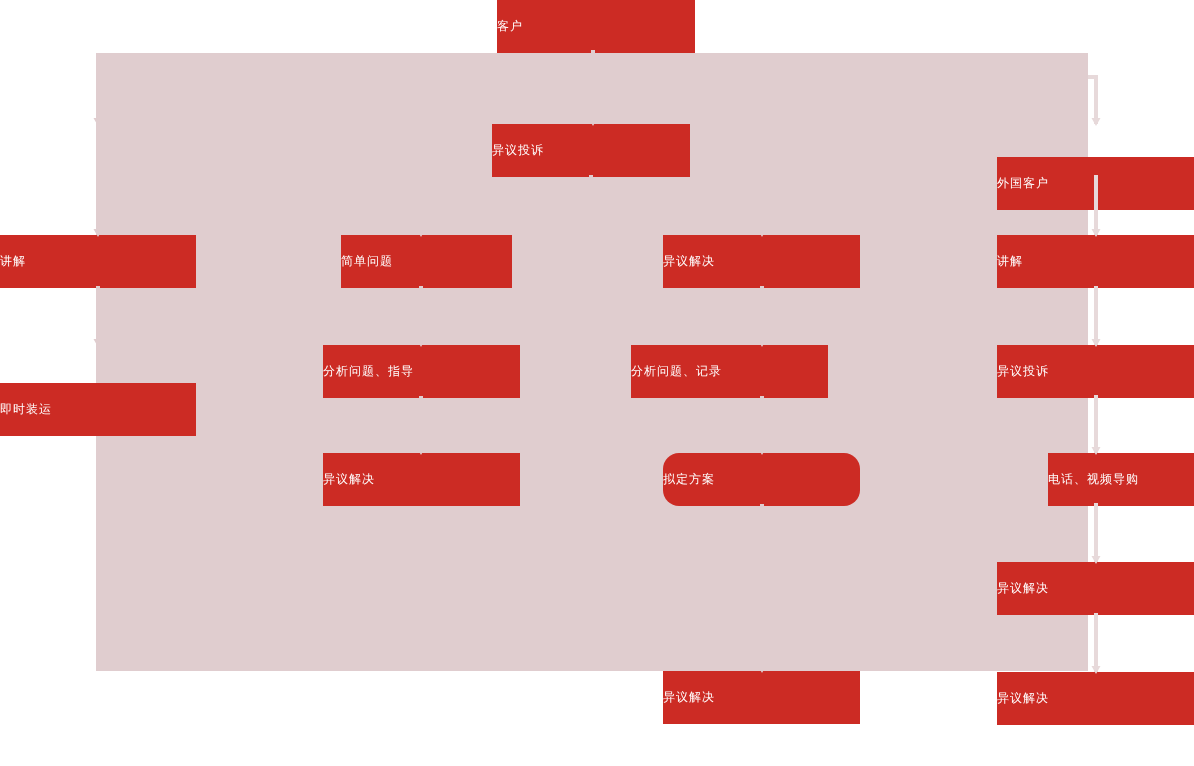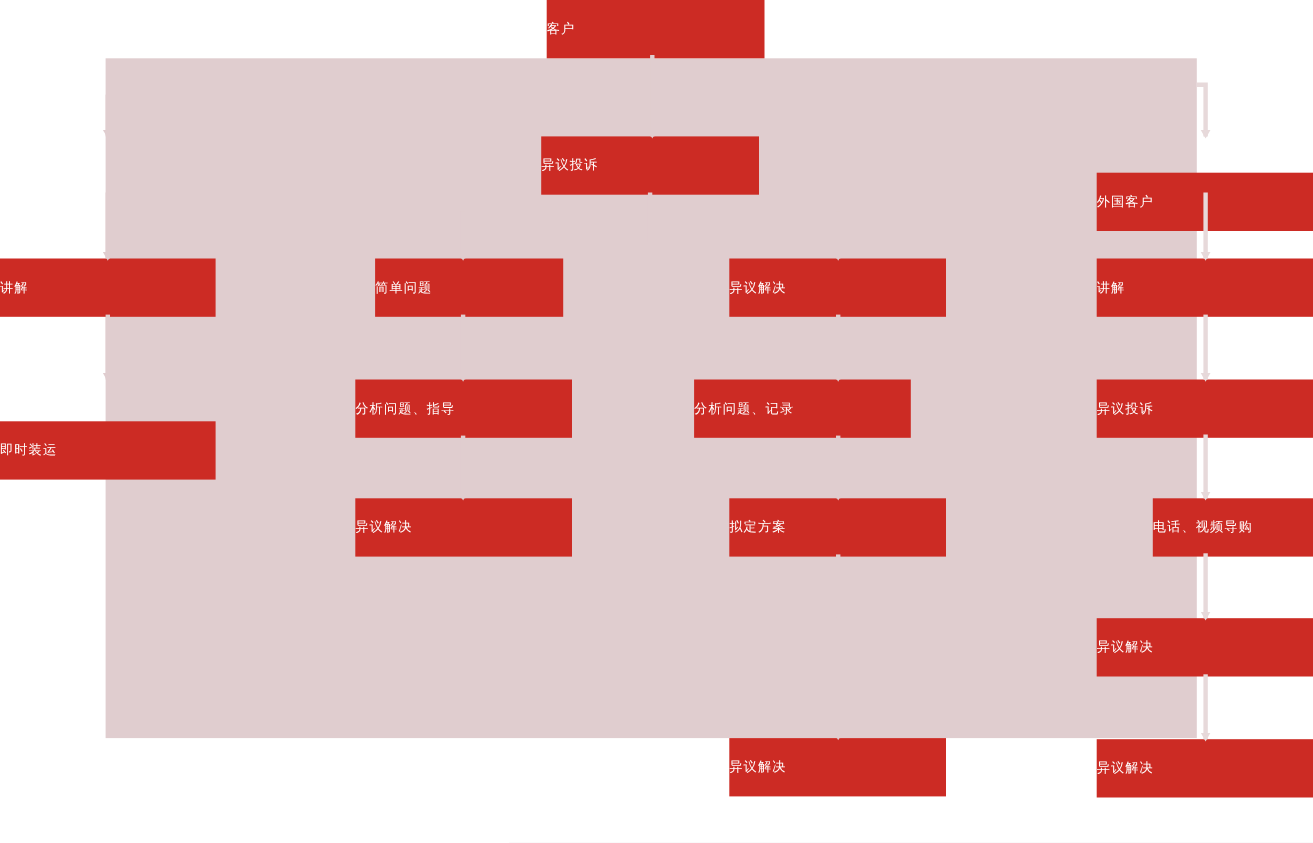--- a/index.html
+++ b/index.html
@@ -65,21 +65,21 @@
 
   <div class="node" style="left:0px; top:235px; width:196px;">讲解</div>
   <div class="node" style="left:0px; top:345px; width:196px;margin-top:38px;">即时装运</div>
 
   <div class="node" style="left:341px; top:235px; width:171px;">简单问题</div>
   <div class="node" style="left:323px; top:345px; width:197px;">分析问题、指导</div>
   <div class="node" style="left:323px; top:453px; width:197px;">异议解决</div>
 
   <div class="node" style="left:663px; top:235px; width:197px;">异议解决</div>
   <div class="node" style="left:631px; top:345px; width:197px;">分析问题、记录</div>
-  <div class="node" style="left:663px; top:453px; width:197px;">拟定方案</div>
+  <div class="node" style="left:663px; top:453px; width:197px;border-radius:16px;">拟定方案</div>
   <div class="node" style="left:663px; top:671px; width:197px;">异议解决</div>
 
   <div class="node" style="left:997px; top:124px; width:197px;margin-top:33px;">外国客户</div>
   <div class="node" style="left:997px; top:235px; width:197px;">讲解</div>
   <div class="node" style="left:997px; top:345px; width:197px;">异议投诉</div>
   <div class="node" style="left:1048px; top:453px; width:197px;">电话、视频导购</div>
   <div class="node" style="left:997px; top:562px; width:197px;">异议解决</div>
   <div class="node" style="left:997px; top:672px; width:197px;">异议解决</div>
 
   <svg class="connectors" width="1194" height="766" viewBox="0 0 1194 766">

